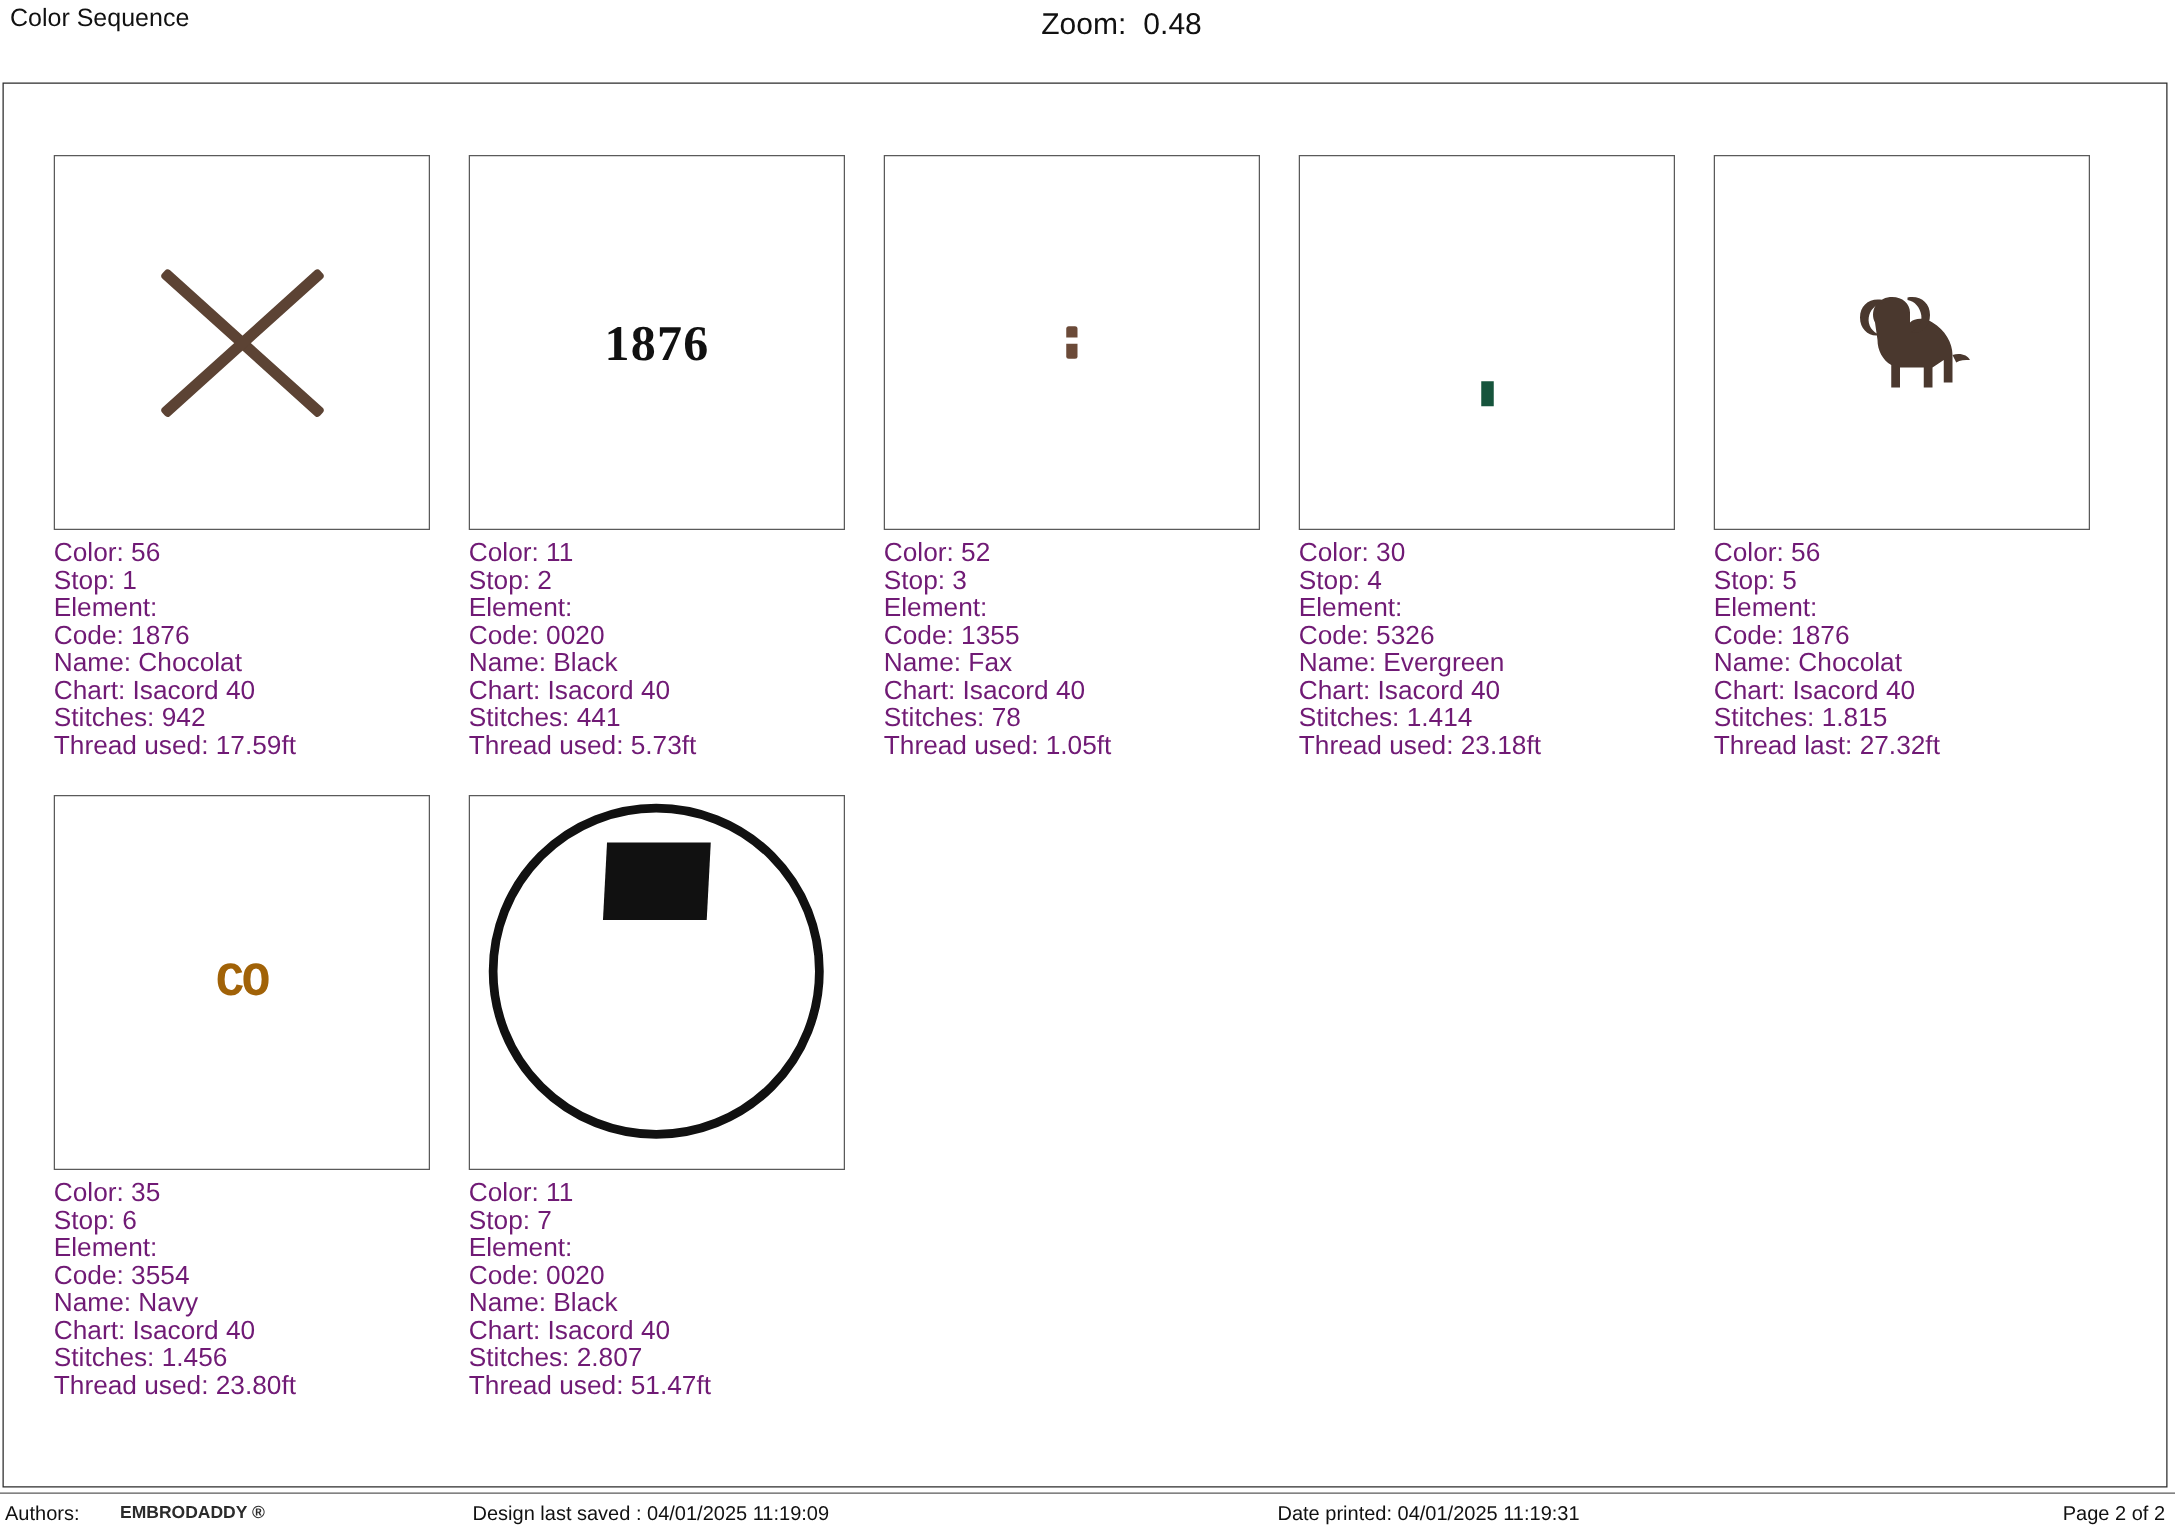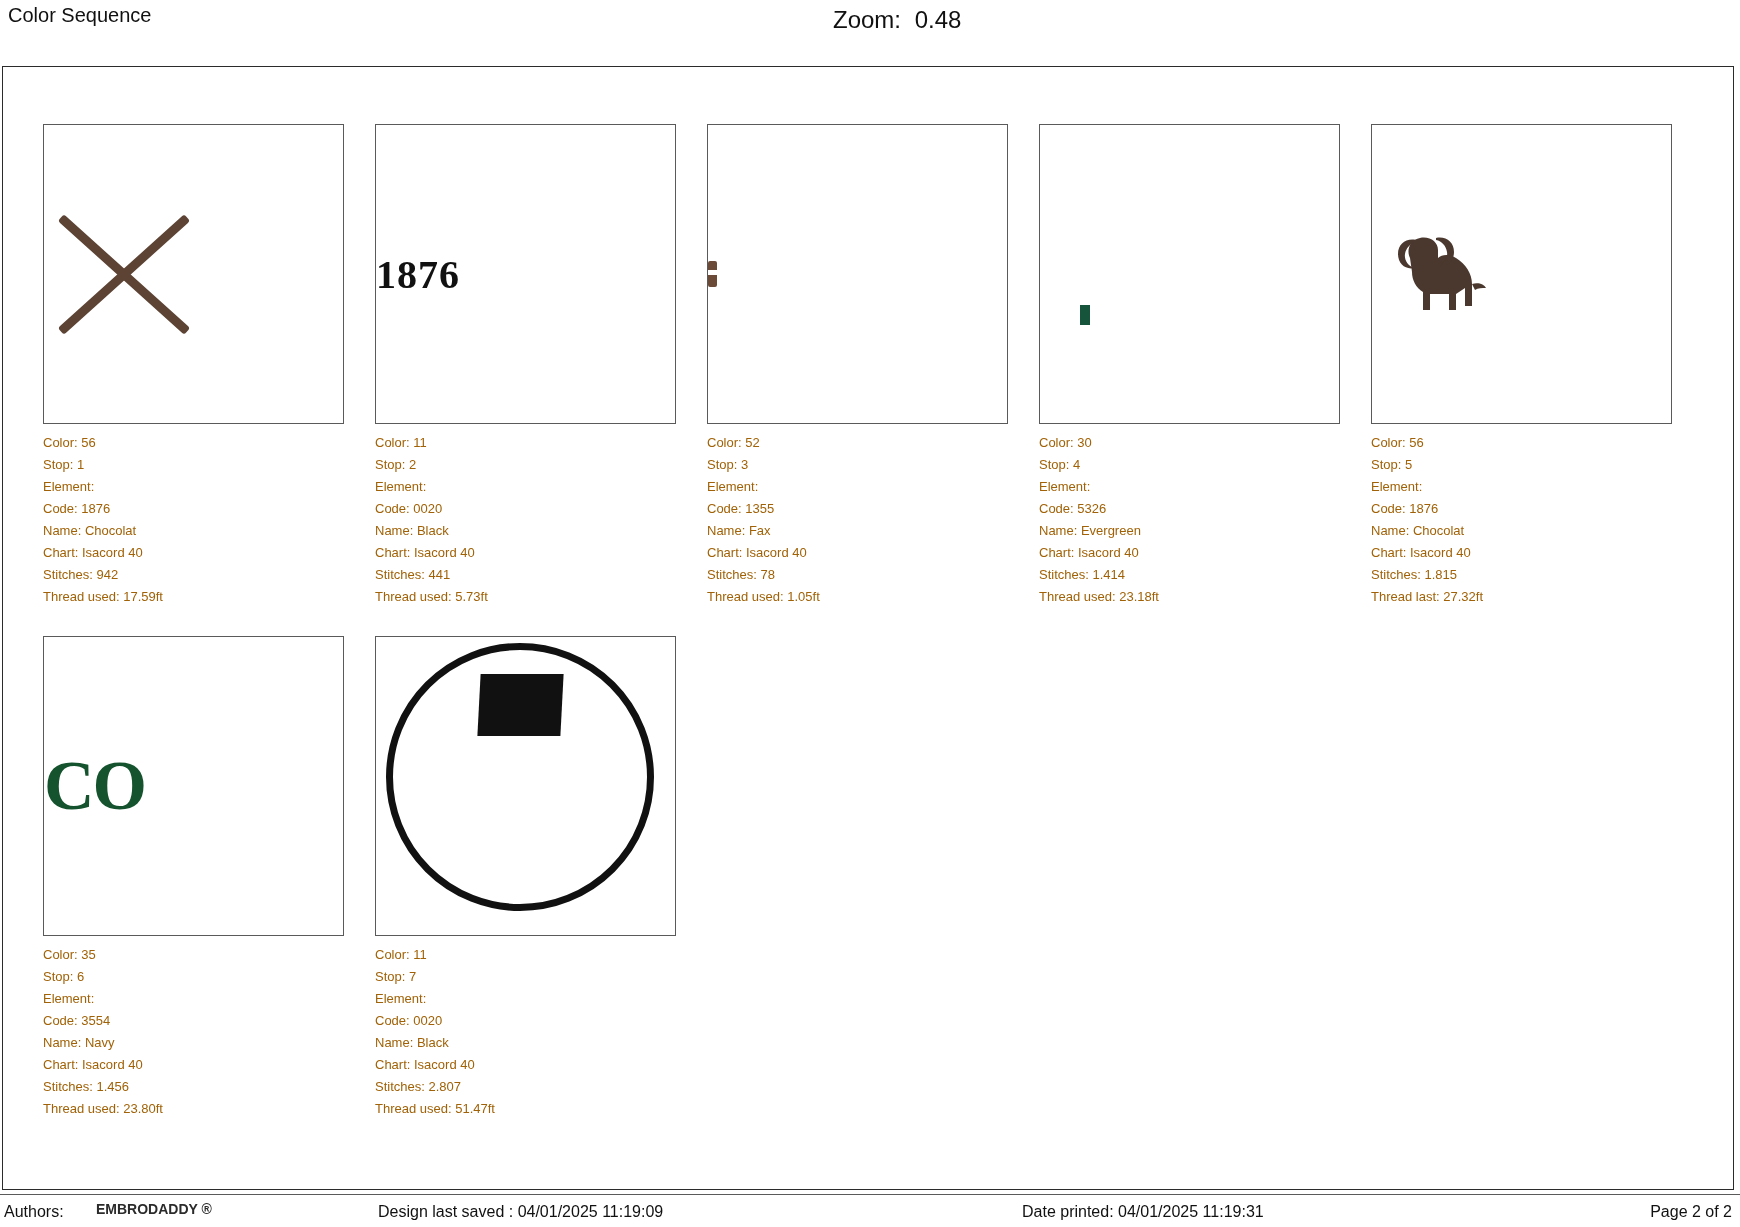--- a/index.html
+++ b/index.html
@@ -83,28 +83,28 @@
     overflow: hidden;
   }
 
   .swatch-art {
     position: absolute;
     left: 0; top: 0;
     width: 100%;
     height: 100%;
     display: flex;
     align-items: center;
-    justify-content: flex-start;
+    justify-content: center;
   }
 
   .info {
     margin-top: 8px;
-    font-size: 13px;
+    font-size: 21px;
     line-height: 22.2px;
-    color: #a16207;
+    color: #701a75;
     white-space: nowrap;
   }
   .info div { height: 22px; }
 
   
   .page-footer {
     position: absolute;
     left: 0;
     top: 1194px;
     width: 1740px;
@@ -178,25 +178,25 @@
   .tree-trunk {
     position: absolute; left: 50%; margin-left: -5px; top: 86px;
     width: 10px; height: 20px; background: #16543c;
   }
 
   
   .art-sheep { width: 120px; height: 100px; }
 
   
   .art-co {
-    font-family: Liberation Serif, serif;
+    font-family: Liberation Mono, monospace;
     font-weight: bold;
-    font-size: 70px;
+    font-size: 38px;
     letter-spacing: -2px;
-    color: #14532d;
+    color: #a16207;
   }
 
   
   .art-circle { position: relative; width: 290px; height: 290px; }
   .art-circle .ring {
     position: absolute;
     left: 10px; top: 2px;
     width: 268px; height: 268px;
     border: 7px solid #111111;
     border-radius: 50%;

